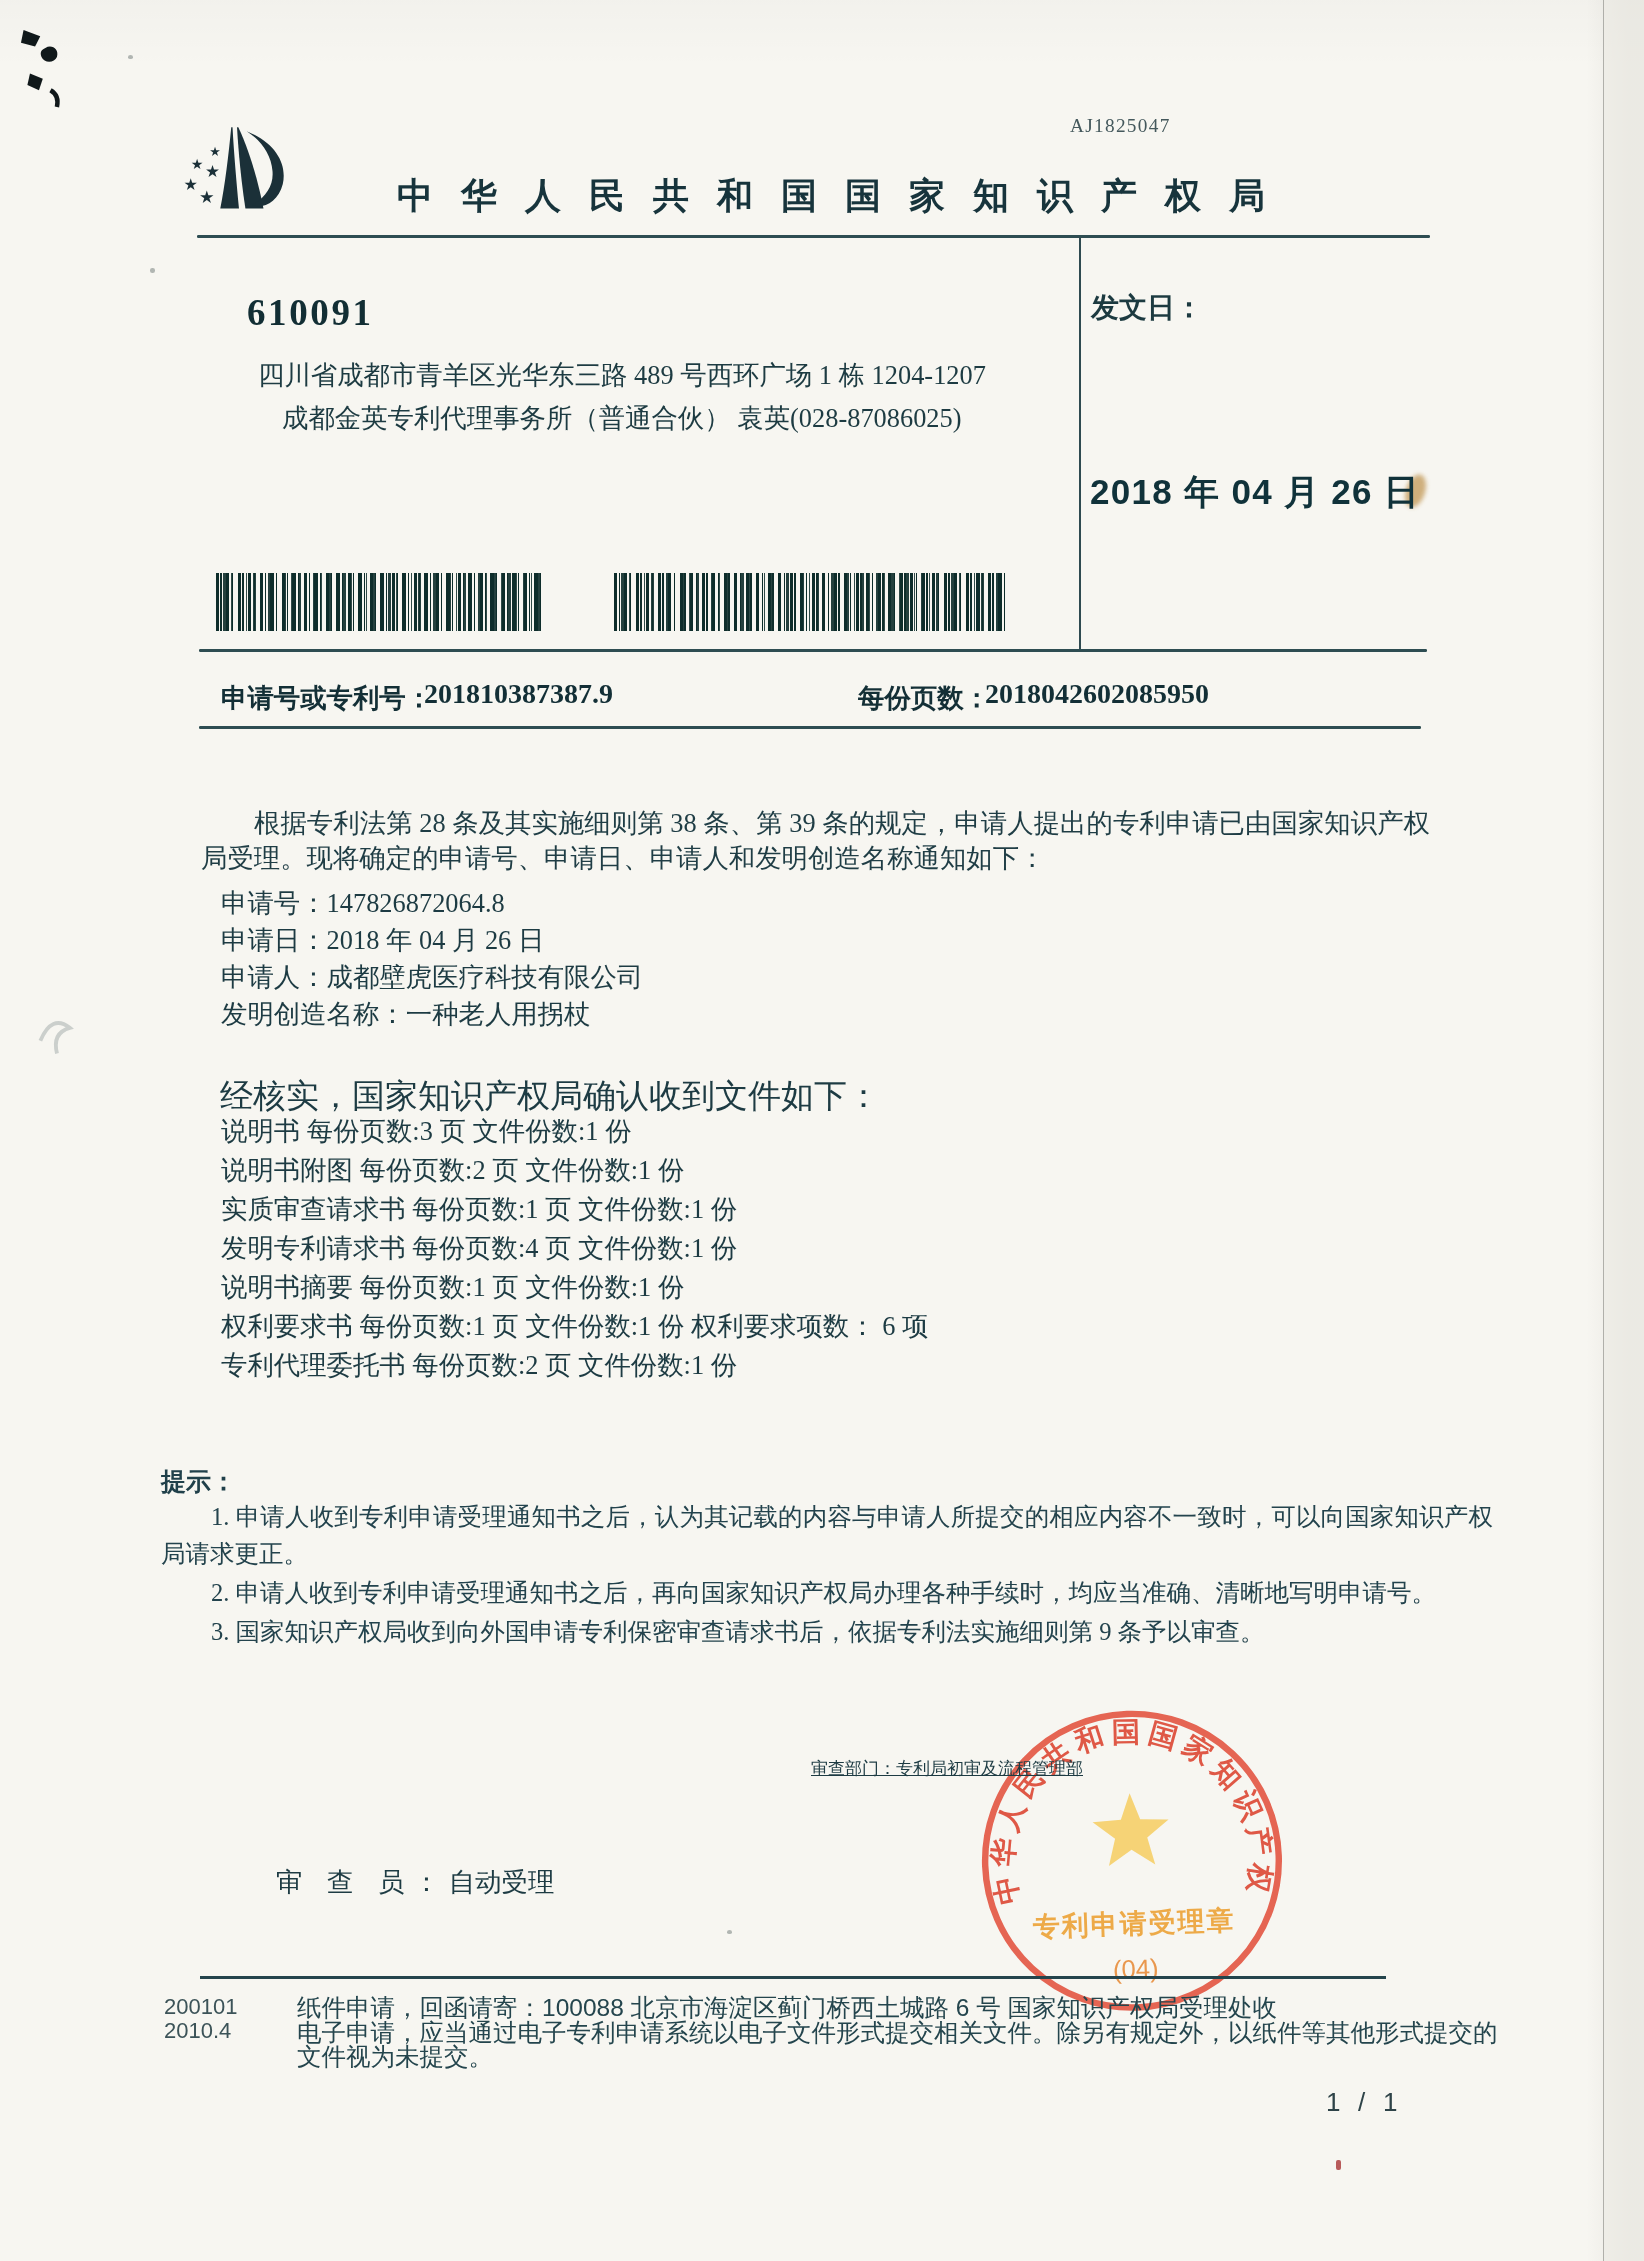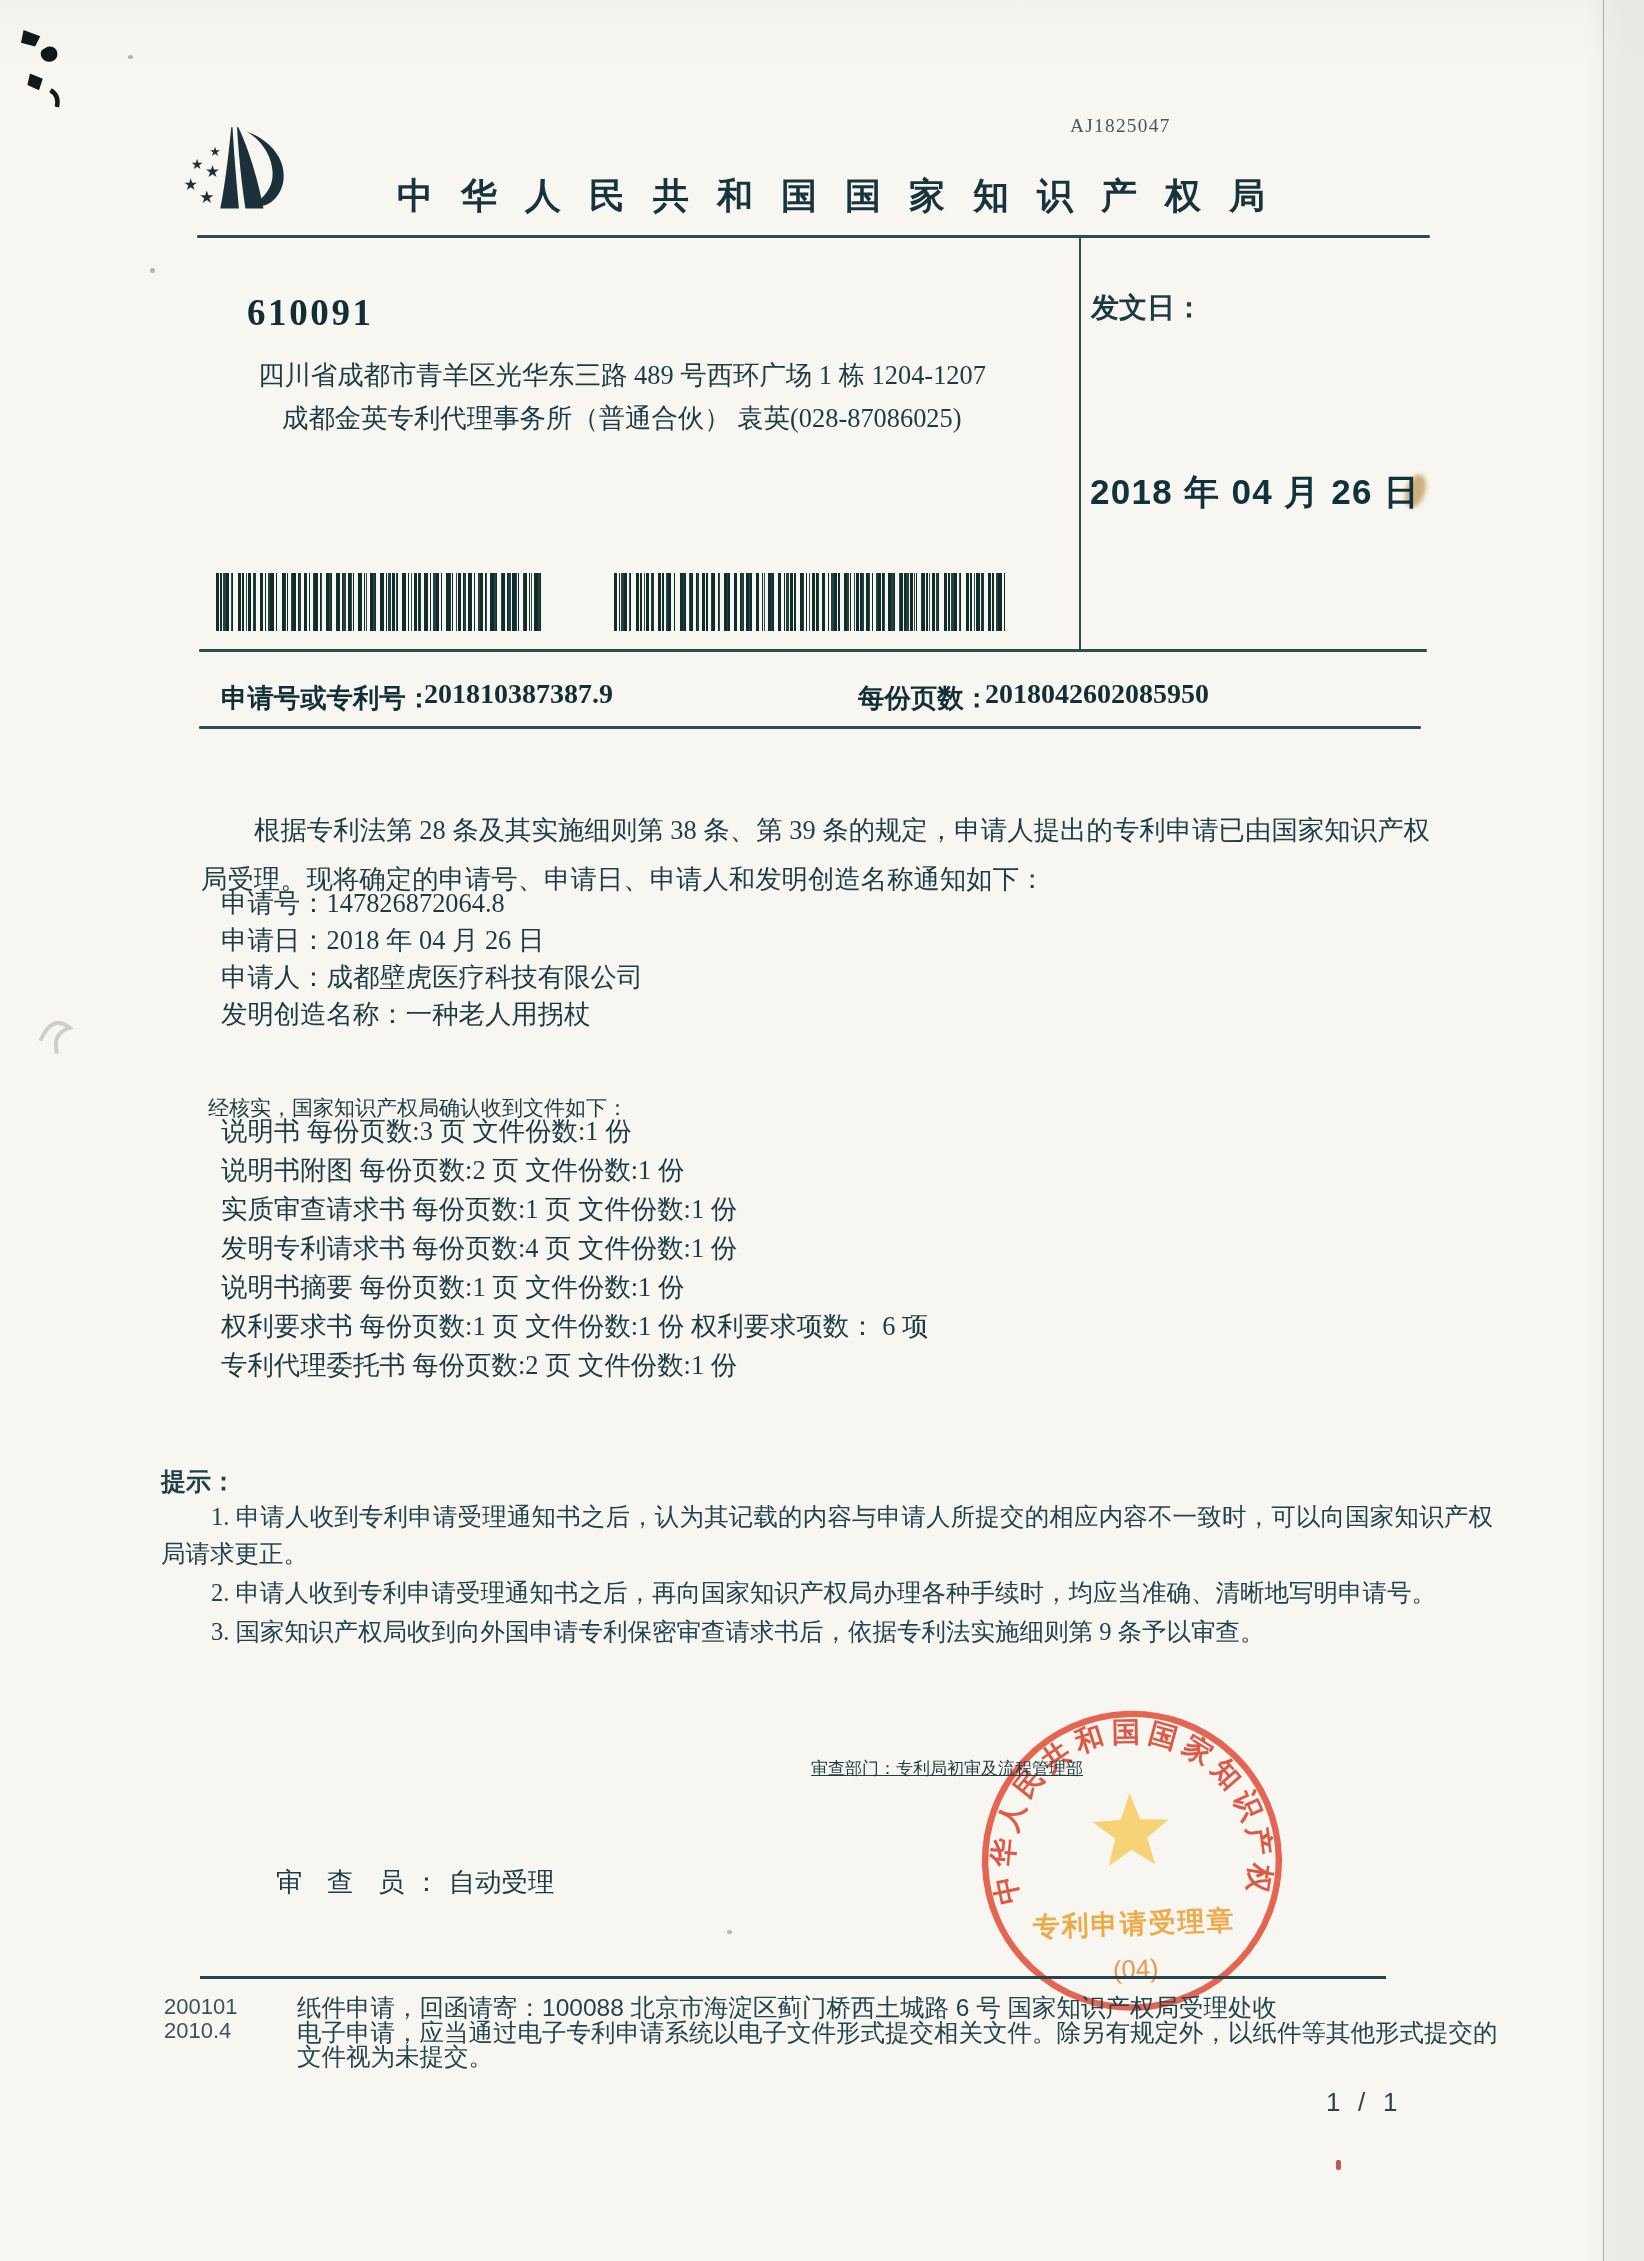--- a/index.html
+++ b/index.html
@@ -41,25 +41,25 @@
   .bc2{left:614px;width:392px;}
 
   .ref-row{font-size:26.4px;font-weight:700;color:#132f36;white-space:nowrap;}
   .app-label{left:221px;top:681px;}
   .app-value{left:424px;top:678px;font-size:28px;}
   .serial-label{left:858px;top:681px;}
   .serial-value{left:985px;top:678px;font-size:28px;}
 
   .notice-title{left:552px;top:747px;font-size:37px;font-weight:700;letter-spacing:24px;
     color:#14282e;font-family:"Liberation Sans", sans-serif;white-space:nowrap;}
-  .intro{left:201px;top:806px;width:1229px;font-size:26.4px;line-height:49px;
+  .intro{left:201px;top:806px;width:1229px;font-size:26.4px;line-height:35px;
     text-indent:53px;color:#1f3d45;text-align:justify;}
 
   .details{left:221px;top:885px;font-size:26.4px;line-height:37px;color:#1d3b43;white-space:nowrap;}
-  .received-intro{left:208px;top:1074px;font-size:21px;color:#1d3b43;white-space:nowrap;margin-top:20px;}
+  .received-intro{left:220px;top:1074px;font-size:33px;color:#1d3b43;white-space:nowrap;}
   .received{left:221px;top:1112px;font-size:26.4px;line-height:39px;color:#1d3b43;white-space:nowrap;}
 
   .tips-label{left:161px;top:1465px;font-size:25px;font-weight:600;color:#20404a;}
   .tips{left:161px;top:1498px;width:1332px;font-size:24.5px;line-height:37px;color:#23434d;}
   .tips > div{text-indent:50px;margin-bottom:1.9px;text-align:justify;}
 
   .examiner{left:276px;top:1865px;font-size:26.4px;color:#1d3b43;white-space:nowrap;}
   .examiner .lbl{letter-spacing:9px;}
   .department{left:811px;top:1757px;font-size:17px;color:#1d3b43;white-space:nowrap;text-decoration:underline;}
 

